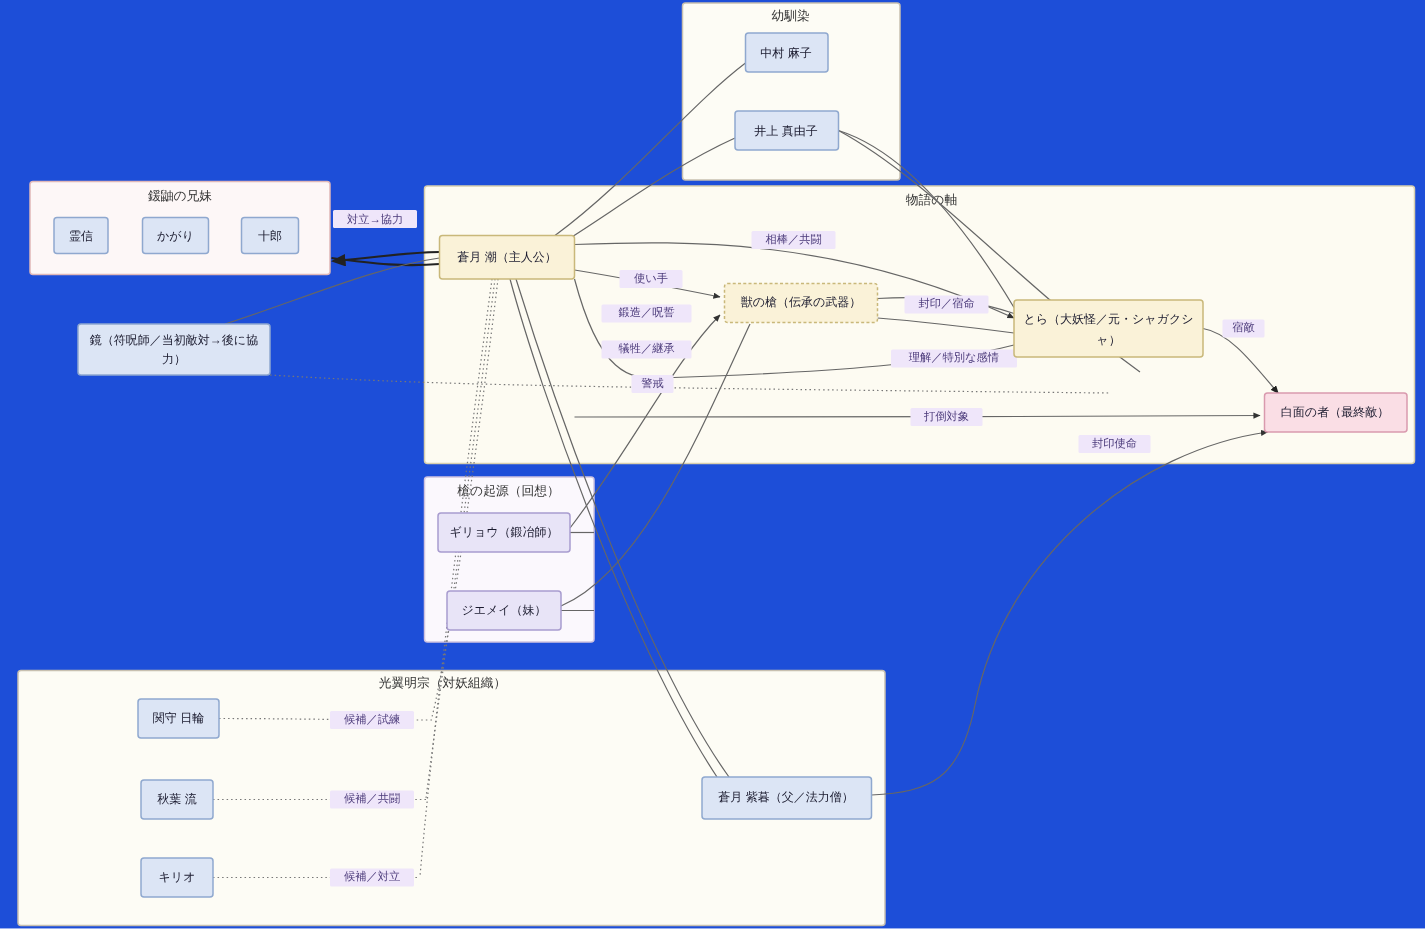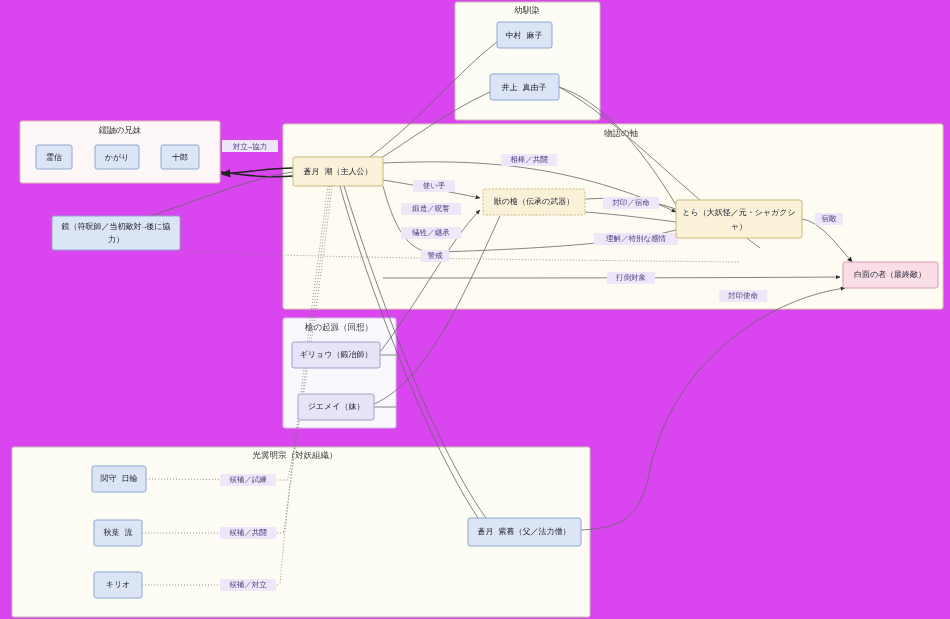--- a/index.html
+++ b/index.html
@@ -8,22 +8,21 @@
     background: #ffffff;
   }
   body {
     font-family: "Liberation Sans", "DejaVu Sans", sans-serif;
   }
   #diagram-root {
     position: relative;
     width: 950px;
     height: 619px;
     overflow: hidden;
-    background: #d946ef;
-    font-family: Liberation Mono, monospace;
+    background: #1d4ed8;
   }
   svg#diagram-svg {
     position: absolute;
     top: 0;
     left: 0;
     width: 950px;
     height: 619px;
   }
   .cluster-rect {
     stroke-width: 1;

